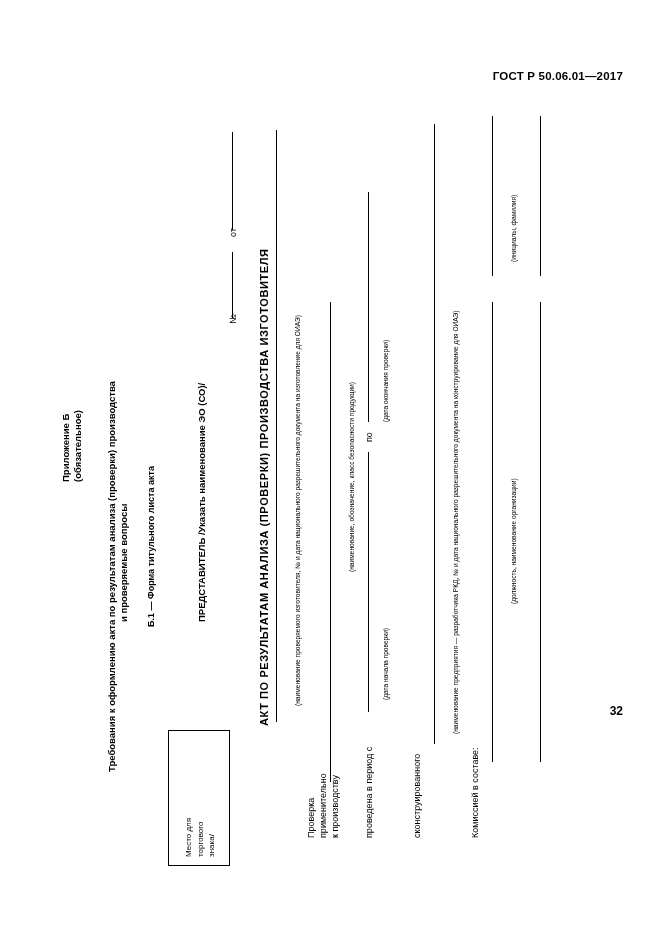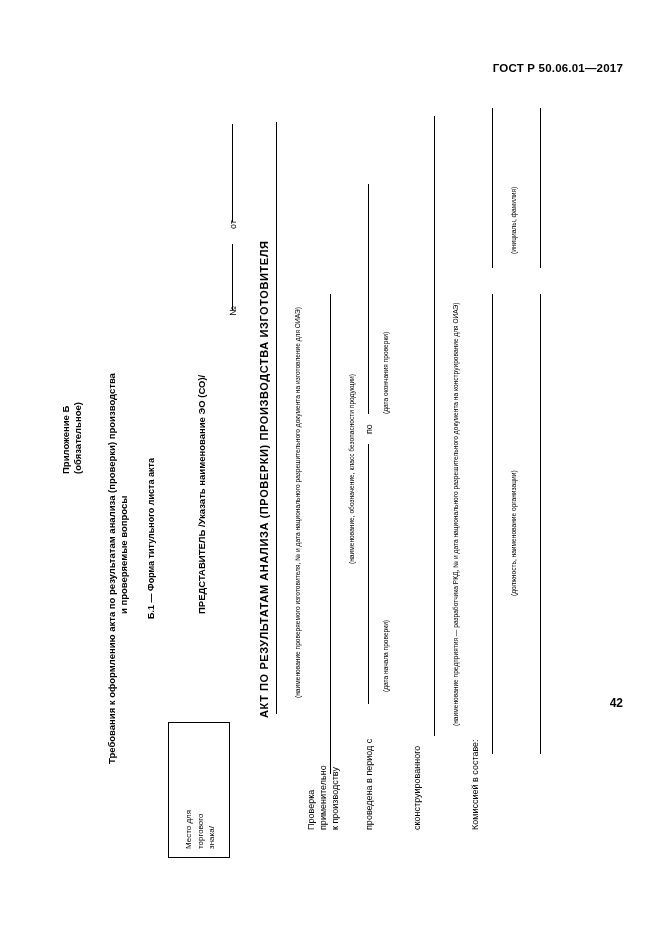--- a/index.html
+++ b/index.html
@@ -10,21 +10,21 @@
     width: 661px;
     height: 935px;
     background: #ffffff;
     font-family: "Liberation Sans", sans-serif;
     color: #000000;
     position: relative;
     overflow: hidden;
   }
   .page {
     position: absolute;
-    left: 0; top: 4px;
+    left: 0; top: 12px;
     width: 661px;
     height: 770px;
   }
   
   .std-number {
     position: absolute;
     right: 38px;
     top: 58px;
     font-size: 11.5px;
     font-weight: bold;
@@ -69,21 +69,21 @@
   .med   { font-size: 9px; }
   .big   { font-size: 11px; letter-spacing: 0.6px; }
 </style>
 </head>
 <body>
 
 <div class="page">
 
   <div class="std-number">ГОСТ Р 50.06.01—2017</div>
 
-  <div class="page-number">42</div>
+  <div class="page-number">32</div>
 
   <div class="v bold" style="left:60px; top:470px; font-size:9.5px;">Приложение Б</div>
   <div class="v bold" style="left:72px; top:470px; font-size:9.5px;">(обязательное)</div>
 
   <div class="v bold" style="left:106px; top:760px; font-size:9.5px;">Требования к оформлению акта по результатам анализа (проверки) производства</div>
   <div class="v bold" style="left:118px; top:610px; font-size:9.5px;">и проверяемые вопросы</div>
 
   <div class="v bold" style="left:146px; top:615px; font-size:9px;">Б.1 — Форма титульного листа акта</div>
 
   <div class="box" style="left:168px; top:718px; width:62px; height:136px;">

